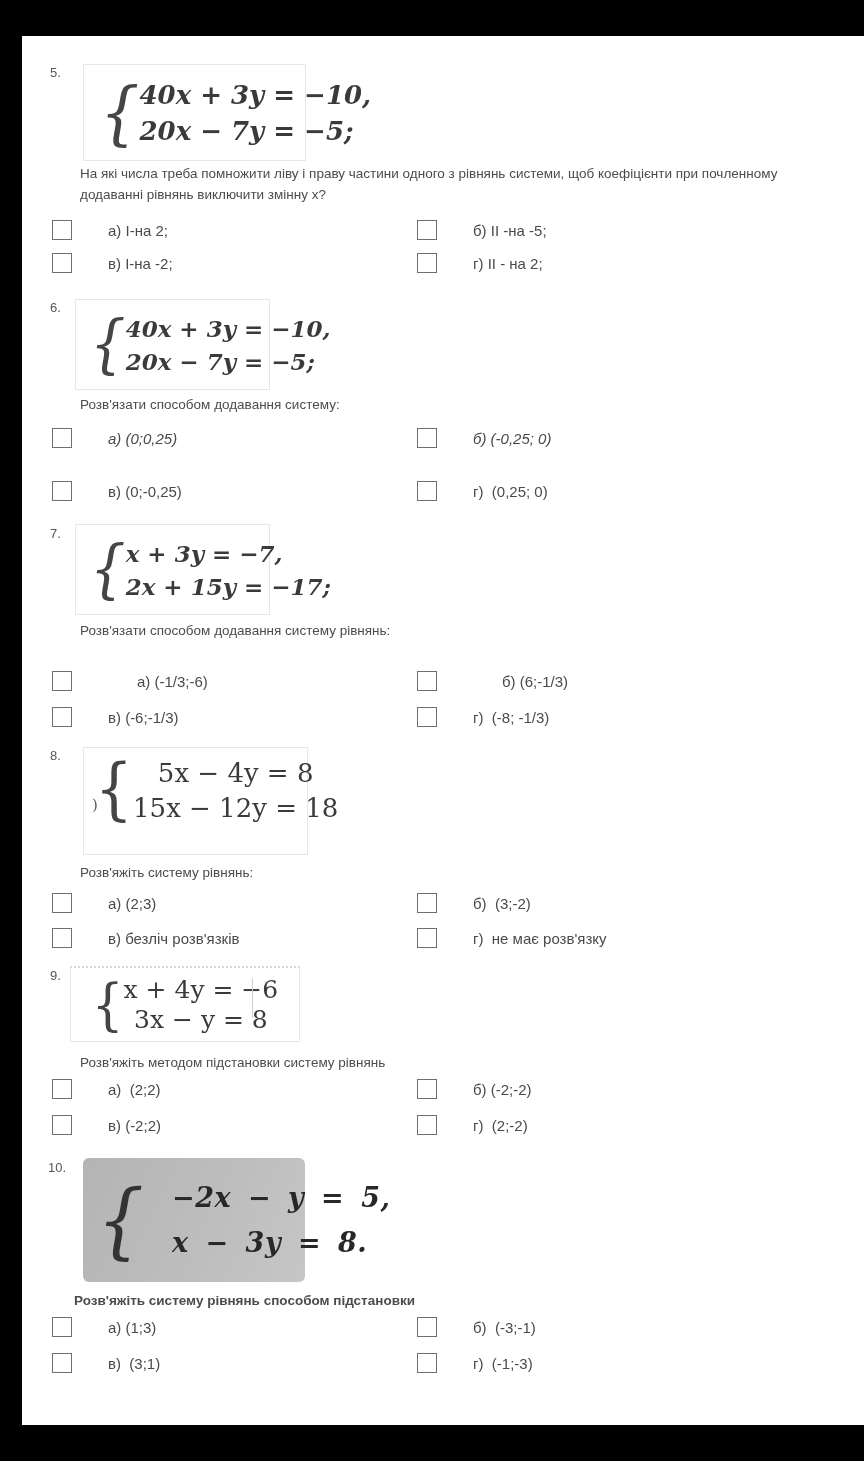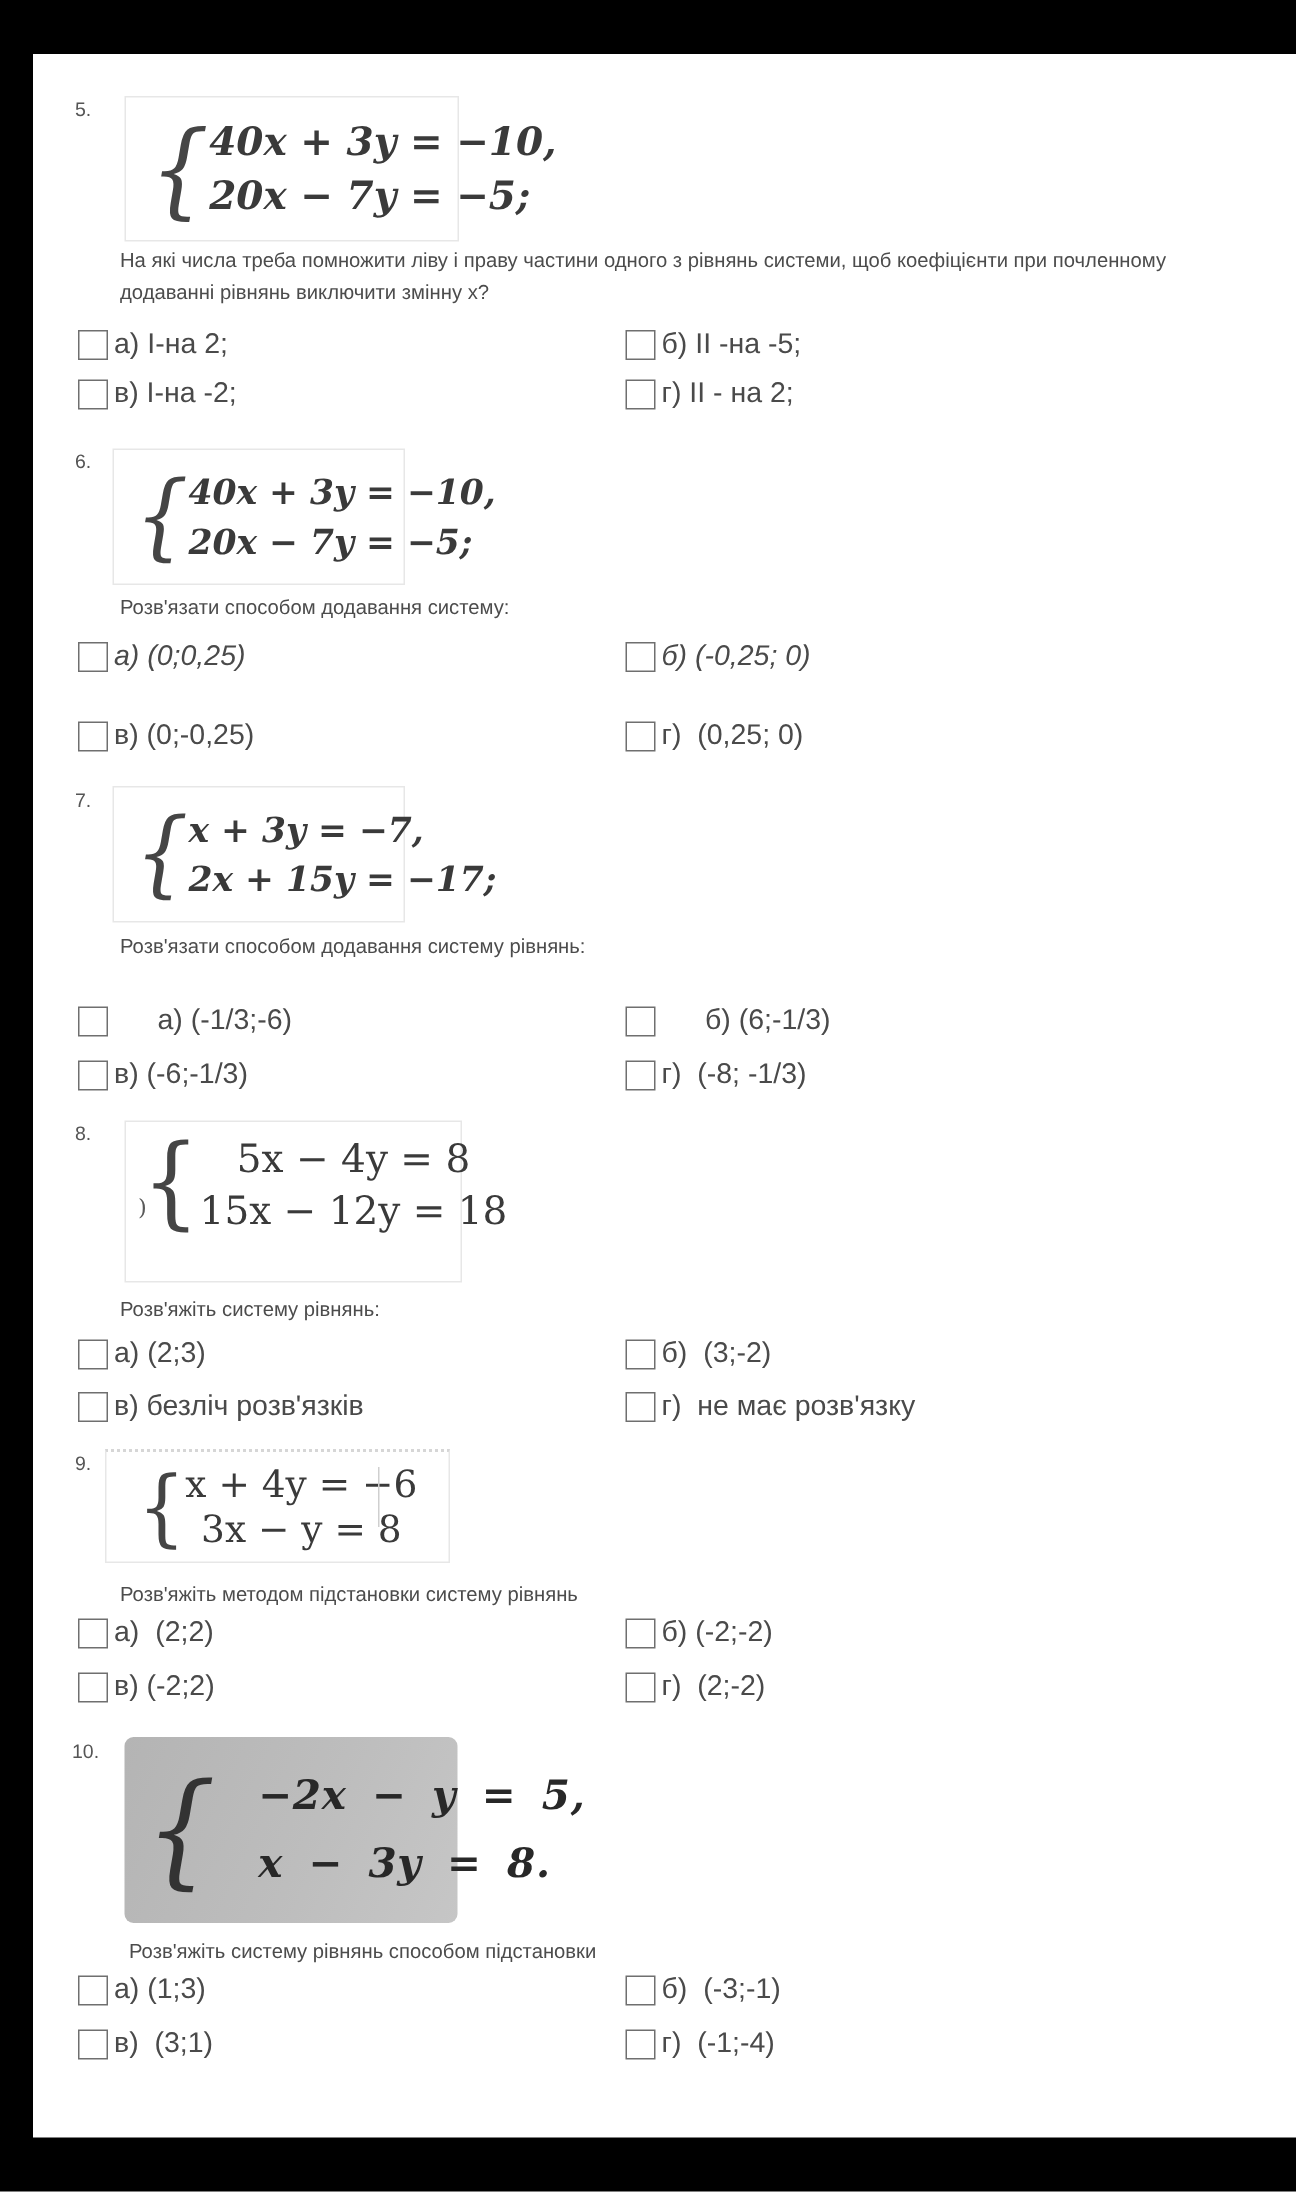--- a/index.html
+++ b/index.html
@@ -50,22 +50,22 @@
     position:absolute;
     display:flex;align-items:center;height:22px;
   }
   .opt .box{
     width:18px;height:18px;
     border:1.5px solid #6f6f6f;
     background:#fff;flex:none;
     cursor:pointer;
   }
   .opt .lbl{
-    margin-left:4px;
-    font-size:19px;color:#4a4a4a;
+    margin-left:36px;
+    font-size:15px;color:#4a4a4a;
     white-space:pre;
     text-align:right;
   }
   .col-a{left:30px;}
   .col-b{left:395px;}
 
   
   .q5{top:28px;height:220px;}
   .q5 .qnum{left:28px;top:1px;}
   .q5 .eqimg{left:61px;top:0;width:223px;height:97px;padding-left:16px;}
@@ -129,21 +129,21 @@
 
   
   .q10{top:1122px;height:240px;}
   .q10 .qnum{left:26px;top:2px;text-align:center;}
   .q10 .eqimg{left:61px;top:0;width:222px;height:124px;padding-left:14px;
               border:none;border-radius:6px;
               background:linear-gradient(115deg,#b4b4b4 0%,#bdbdbd 55%,#c6c6c6 100%);}
   .q10 .eqimg{font-style:italic;font-weight:700;font-size:27px;color:#282828;}
   .q10 .brace{font-size:74px;color:#333;}
   .q10 .eqline{line-height:45px;word-spacing:7px;letter-spacing:0.5px;margin-left:28px;}
-  .q10 .prompt{left:64px;top:132px;width:700px;}
+  .q10 .prompt{left:52px;top:132px;width:700px;font-weight:bold;}
   .q10 .row1{top:158px;}
   .q10 .row2{top:194px;}
 </style>
 </head>
 <body>
 
 <div class="page">
 
   <section class="q q5">
     <div class="qnum">5.</div>
@@ -304,17 +304,17 @@
     <div class="opt col-b row1">
       <span class="box"></span>
       <span class="lbl">б)  (-3;-1)</span>
     </div>
     <div class="opt col-a row2">
       <span class="box"></span>
       <span class="lbl">в)  (3;1)</span>
     </div>
     <div class="opt col-b row2">
       <span class="box"></span>
-      <span class="lbl">г)  (-1;-4)</span>
+      <span class="lbl">г)  (-1;-3)</span>
     </div>
   </section>
 
 </div>
 
 </body></html>

